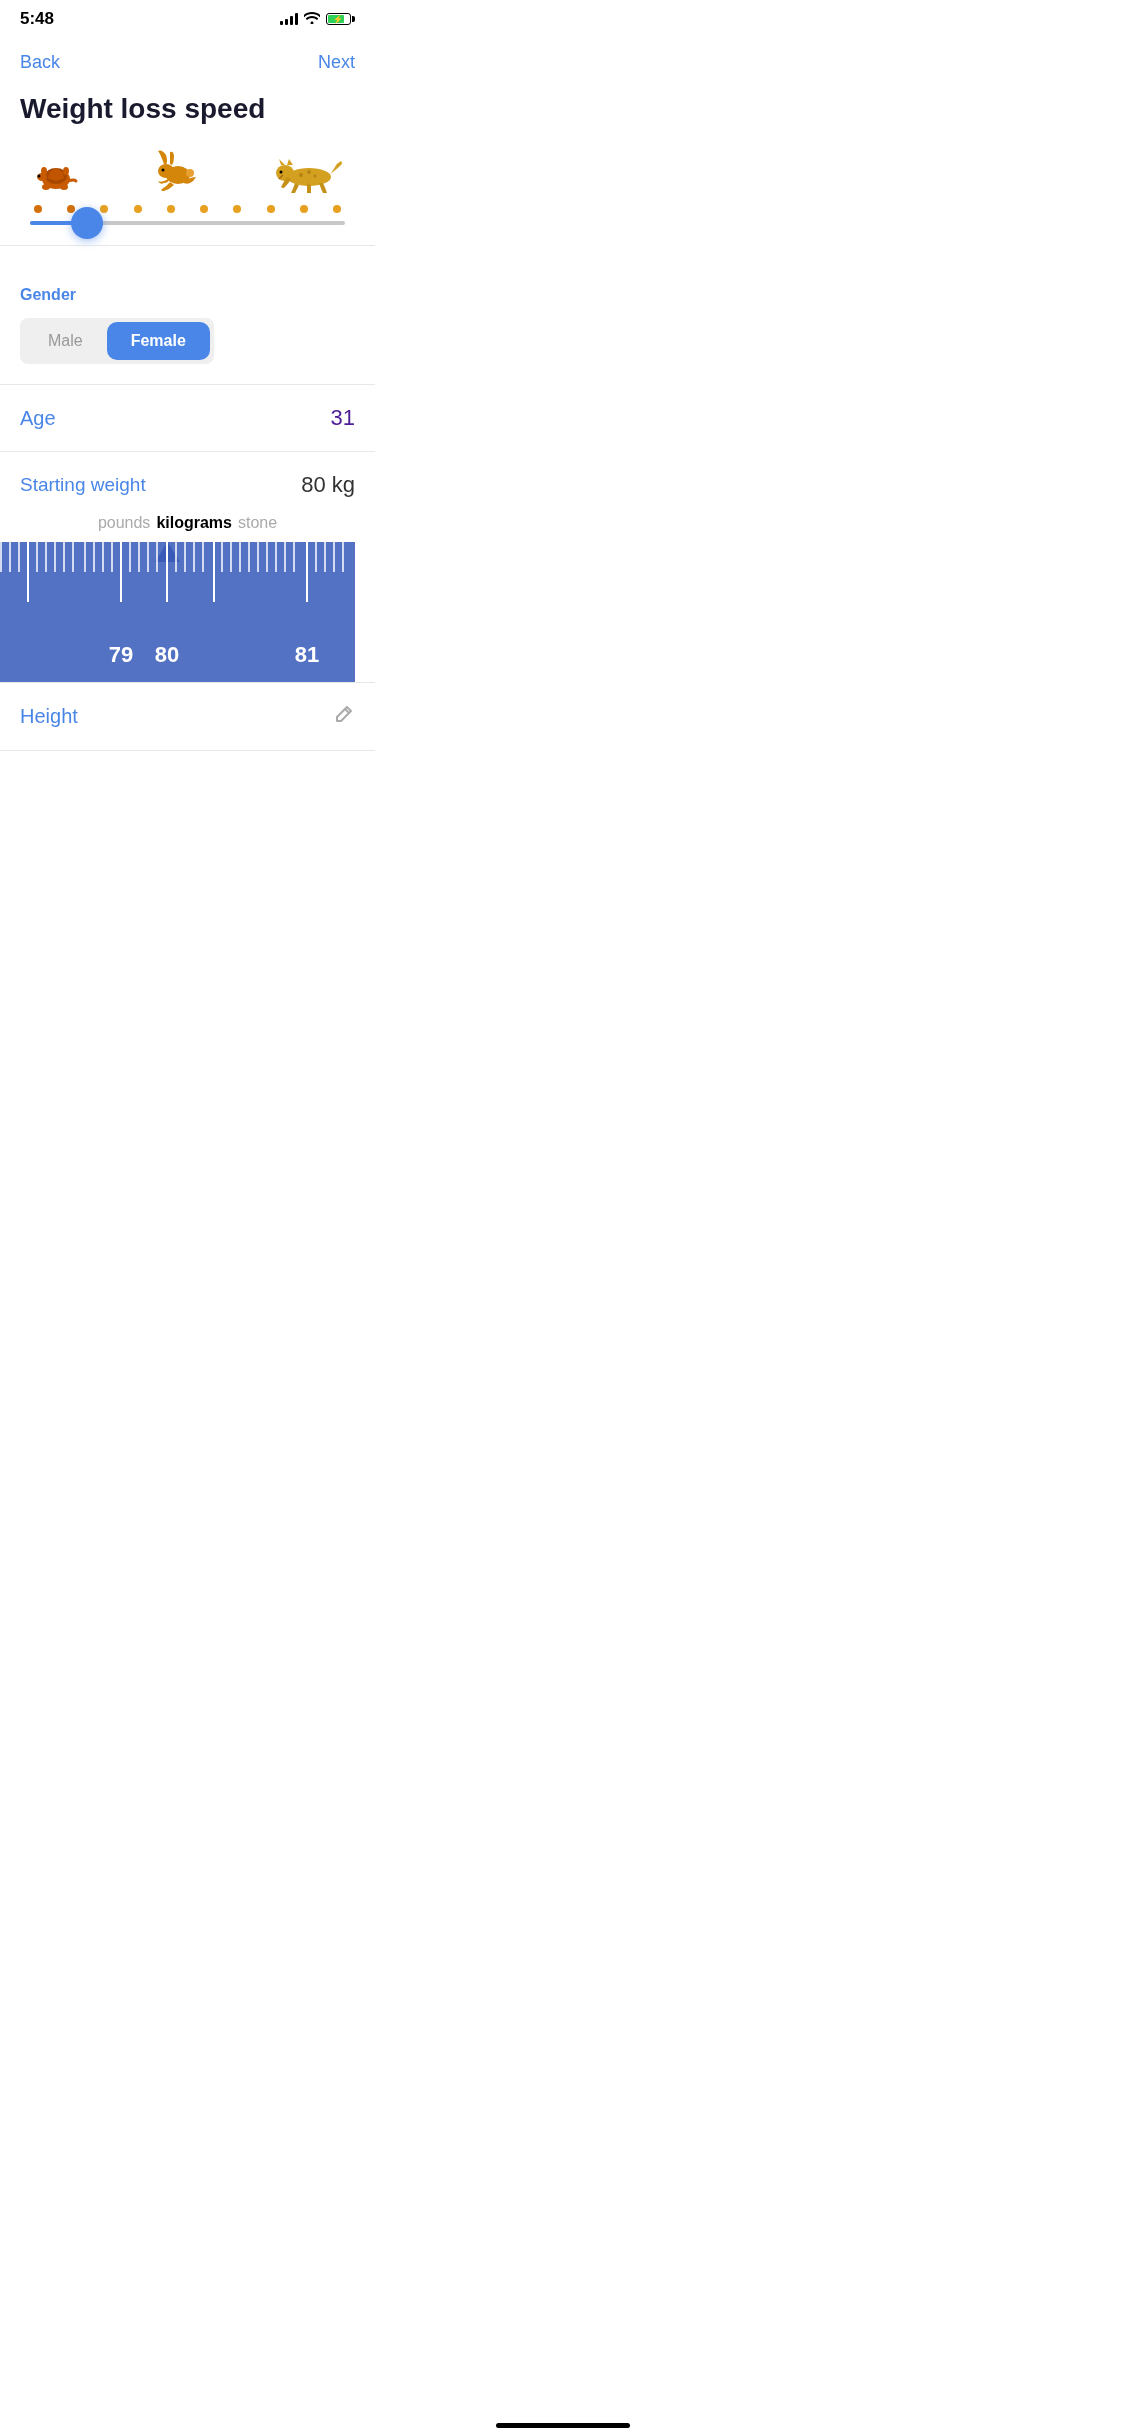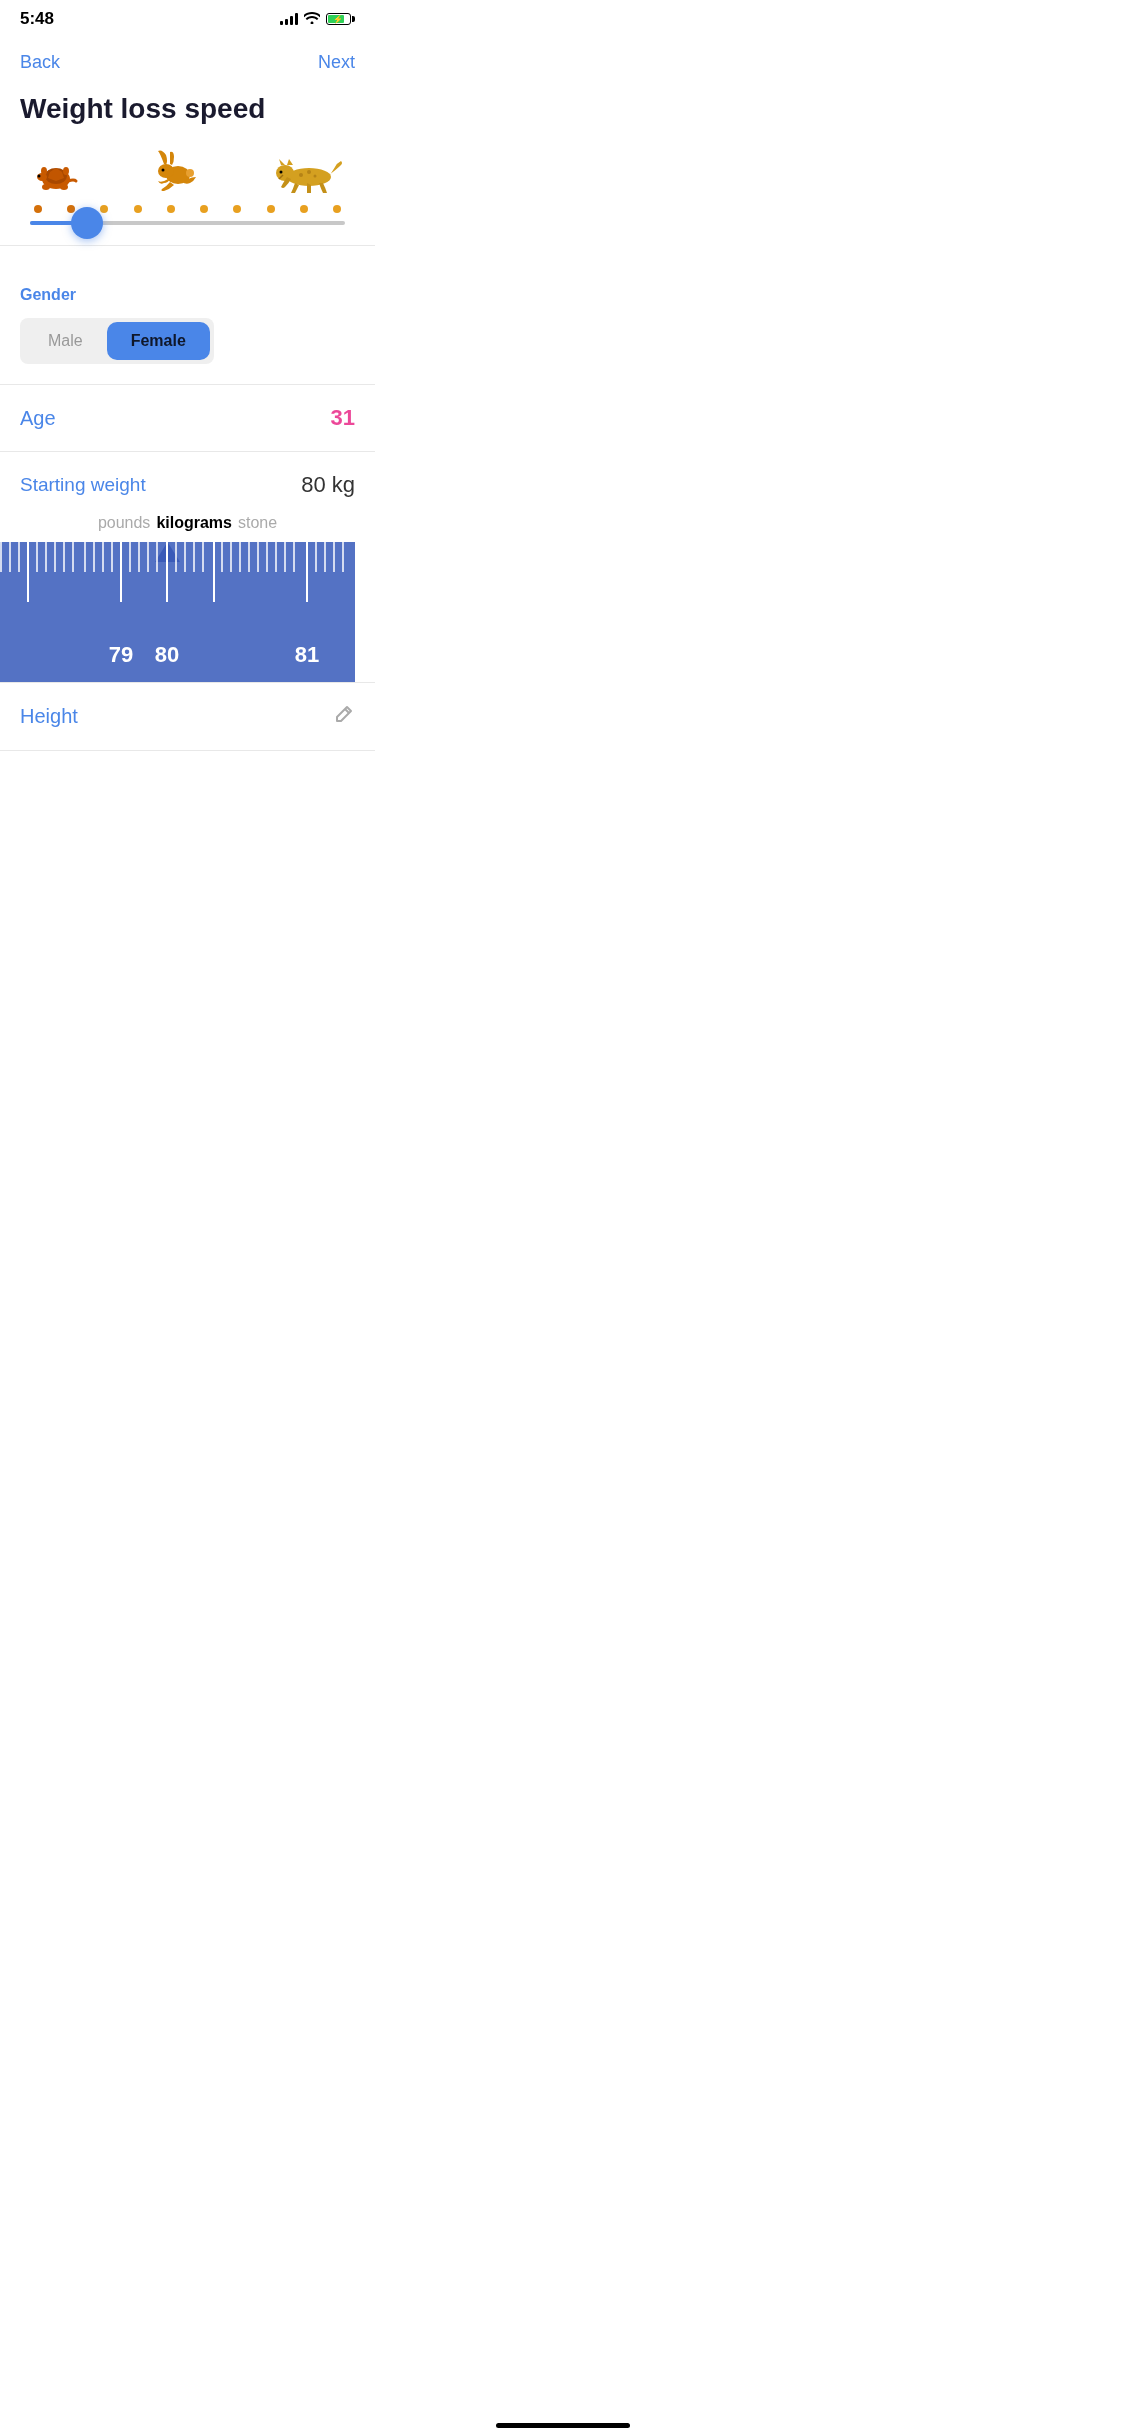--- a/index.html
+++ b/index.html
@@ -197,40 +197,40 @@
       border-radius: 10px;
       font-size: 16px;
       font-weight: 500;
       cursor: pointer;
       border: none;
       background: transparent;
       color: #999;
     }
     .gender-option.active {
       background: #4a86e8;
-      color: #0f172a;
+      color: #ffffff;
       font-weight: 600;
     }
 
     
     .row-section {
       display: flex;
       justify-content: space-between;
       align-items: center;
       padding: 20px 20px;
     }
     .row-label {
       font-size: 20px;
       font-weight: 500;
       color: #4a86e8;
     }
     .row-value {
       font-size: 22px;
-      font-weight: 700;
-      color: #ec4899;
+      font-weight: 400;
+      color: #4c1d95;
     }
 
     
     .weight-section {
       padding: 20px 20px 0;
     }
     .weight-row {
       display: flex;
       justify-content: space-between;
       align-items: center;

